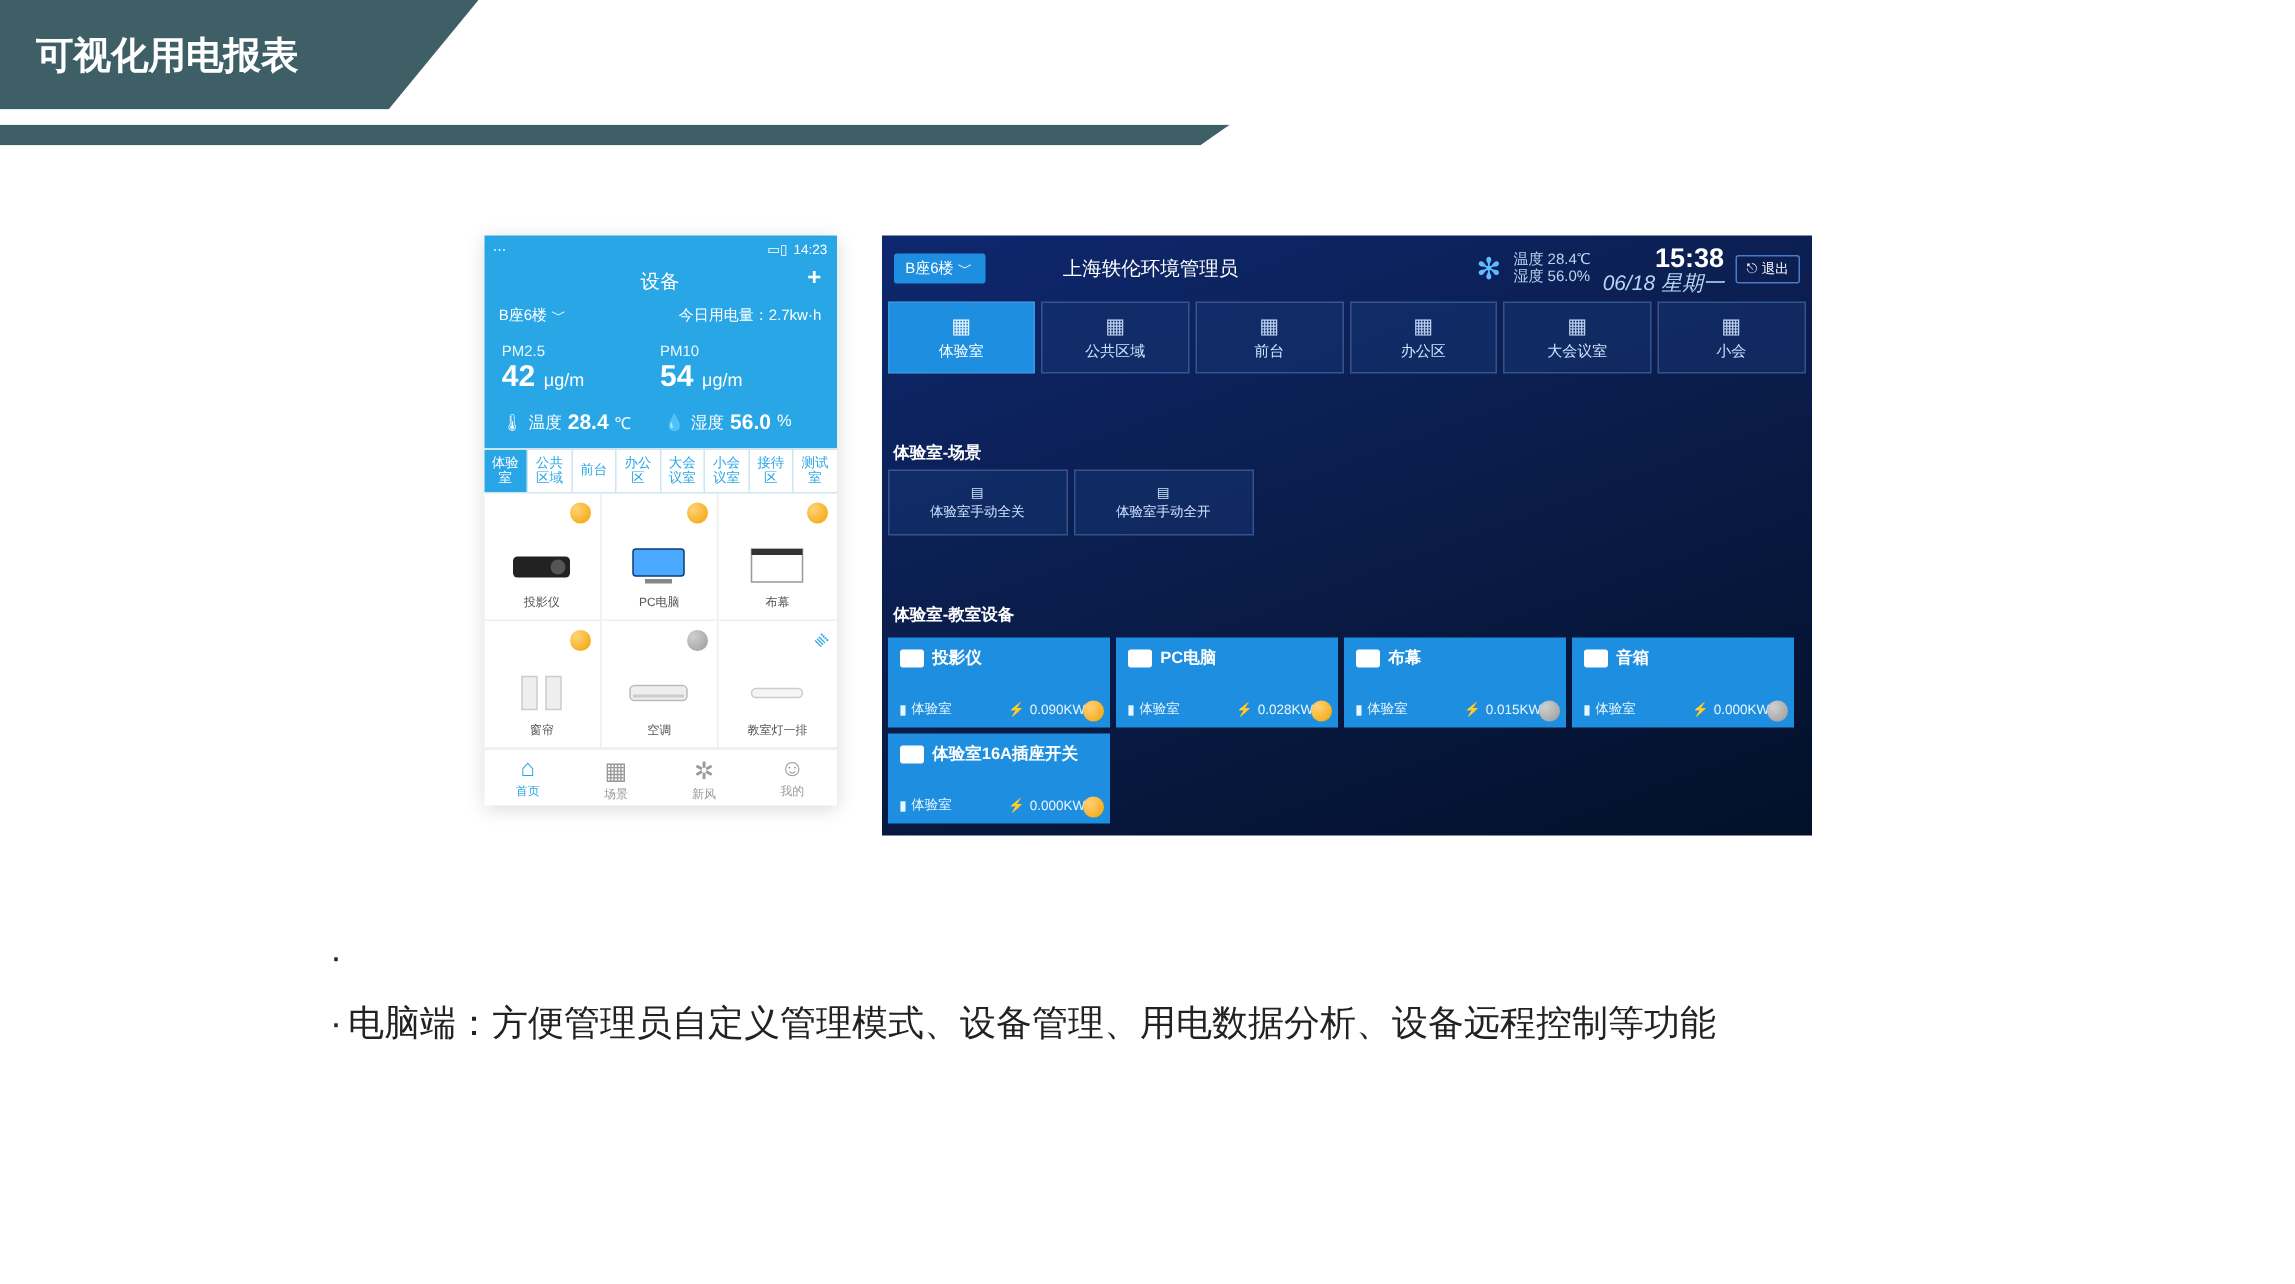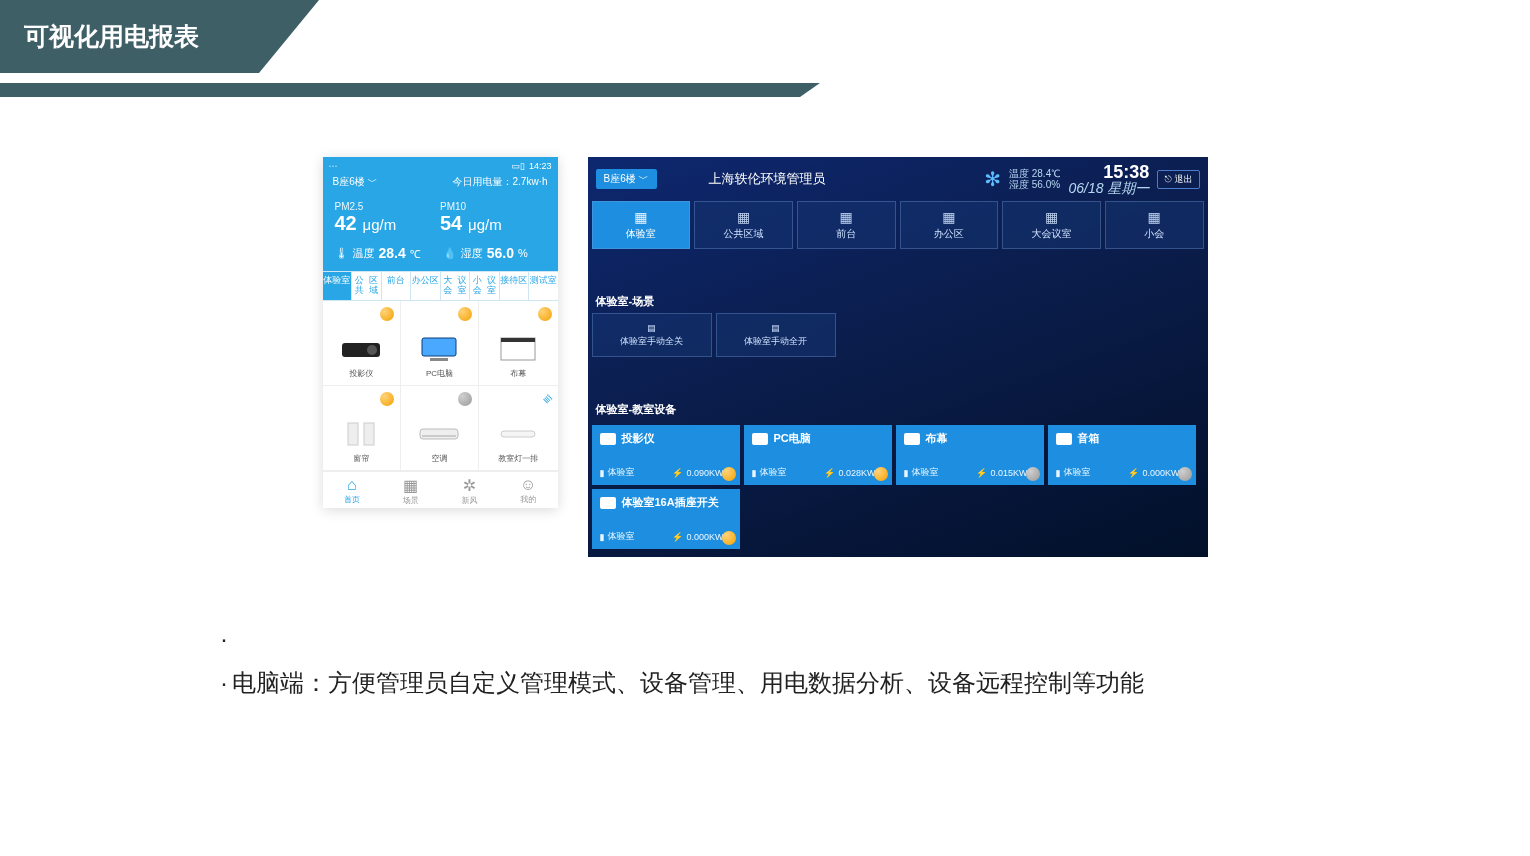--- a/index.html
+++ b/index.html
@@ -66,32 +66,32 @@
     }
     .mobile-loc {
       display: flex; justify-content: space-between; padding: 0 10px 8px; font-size: 10px;
     }
     .mobile-pm {
       display: flex; padding: 4px 12px 6px;
     }
     .mobile-pm > div { flex:1; }
     .pm-label { font-size:10px; opacity:.9; }
     .pm-val { font-size:20px; font-weight:700; }
-    .pm-unit { font-size:15px; margin-left:3px; }
+    .pm-unit { font-size:12px; margin-left:3px; }
     .mobile-env {
       display:flex; padding: 4px 12px 10px; gap:6px;
     }
     .mobile-env > div { flex:1; display:flex; align-items:center; gap:4px; font-size:11px;}
     .mobile-env .big { font-size:14px; font-weight:600;}
     .mobile-tabs {
       display:flex; border-top:1px solid #cde6f2; border-bottom:1px solid #cde6f2; background:#fff;
     }
     .mobile-tab {
       flex:1; text-align:center; font-size:9px; padding:4px 0; color:#29a6e6; border-right:1px solid #cde6f2;
-      display:flex; flex-direction:row; justify-content:center; line-height:1.1;
+      display:flex; flex-direction:column; justify-content:center; line-height:1.1;
     }
     .mobile-tab.active { background:#29a6e6; color:#fff; }
     .mobile-tab:last-child { border-right:none;}
     .mobile-grid { display:grid; grid-template-columns:repeat(3,1fr); }
     .mobile-cell {
       position:relative; height:85px; border-right:1px solid #eee; border-bottom:1px solid #eee;
       display:flex; flex-direction:column; align-items:center; justify-content:flex-end; padding-bottom:6px;
     }
     .mobile-cell:nth-child(3n){border-right:none;}
     .mobile-cell-label{font-size:8px;color:#555;margin-top:4px;}
@@ -179,20 +179,24 @@
 <div class="content-row">
 
   <div class="mobile">
     <div class="mobile-topblue">
       <div class="mobile-status">
         <span>⋯</span>
         <span style="display:flex;gap:4px;align-items:center;">
           <span>▭▯</span>
           <span>14:23</span>
         </span>
+      </div>
+      <div class="mobile-titlebar">
+        <span>设备</span>
+        <span class="plus">+</span>
       </div>
       <div class="mobile-loc">
         <span>
           <span>B座6楼</span>
           <span>﹀</span>
         </span>
         <span>今日用电量：2.7kw·h</span>
       </div>
       <div class="mobile-pm">
         <div>

